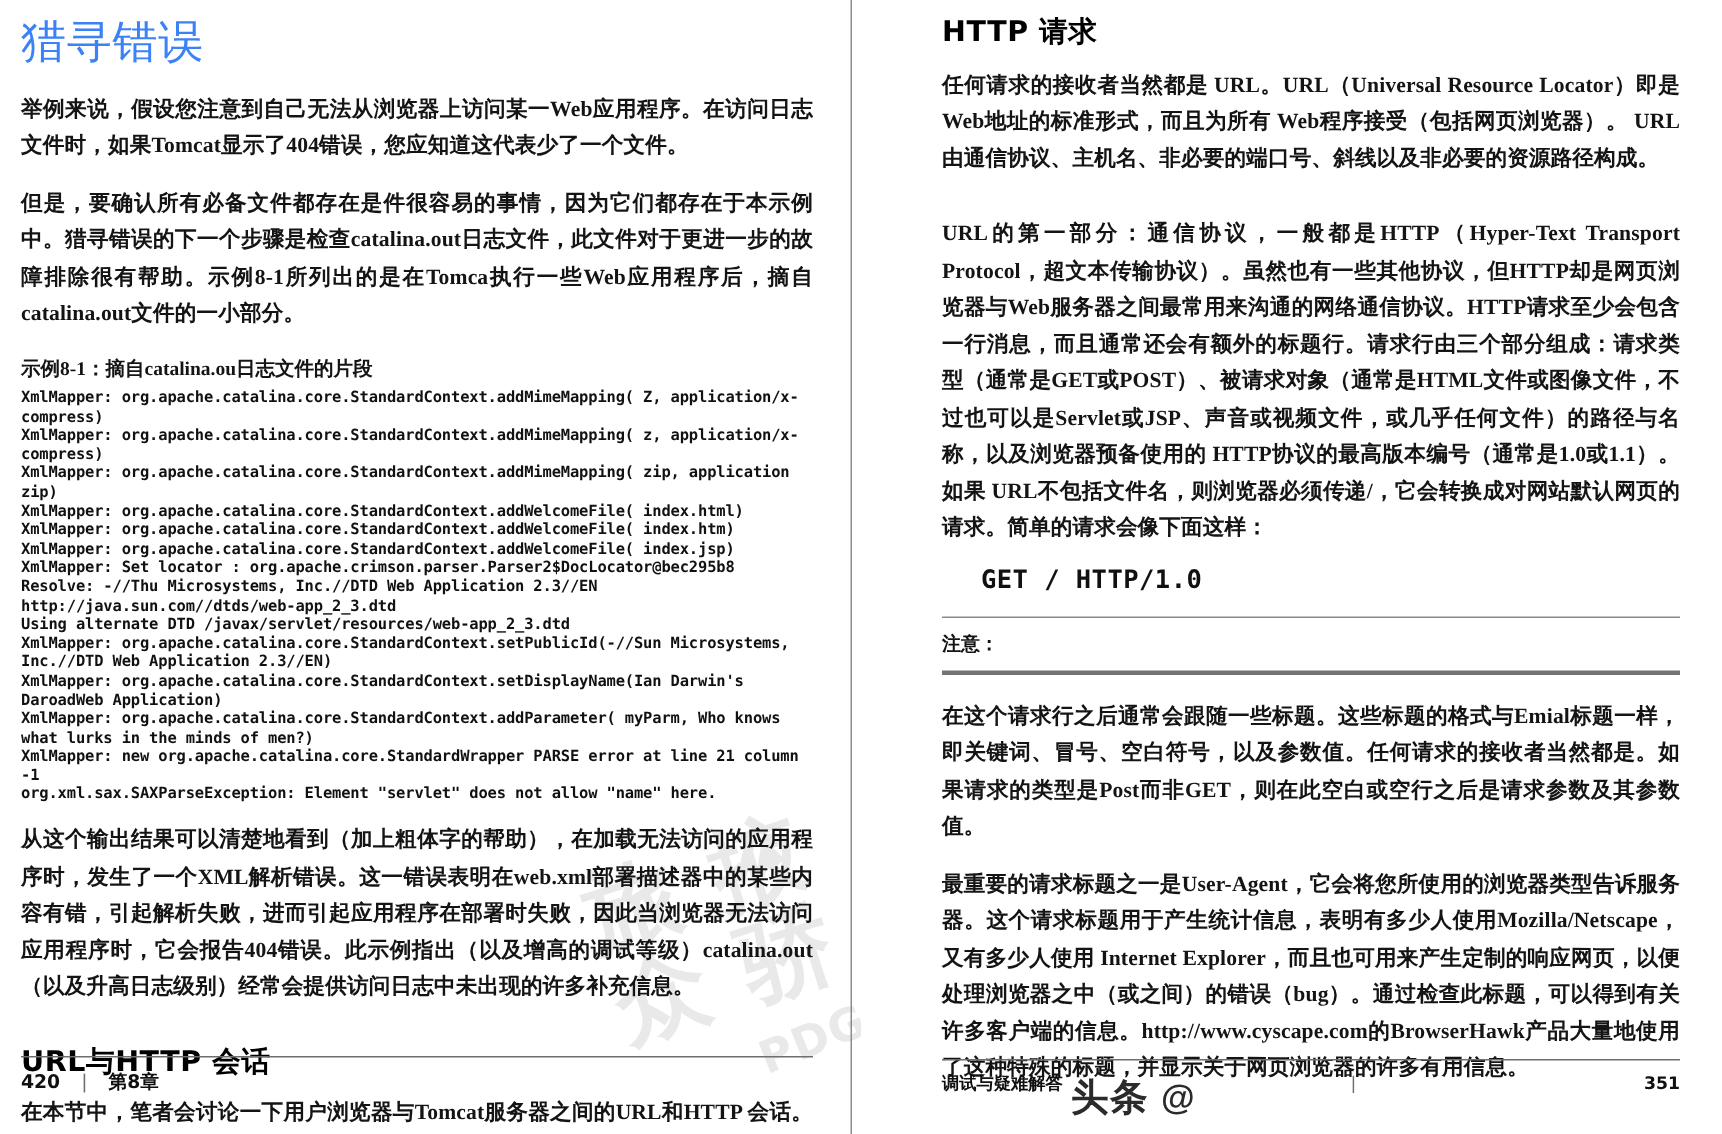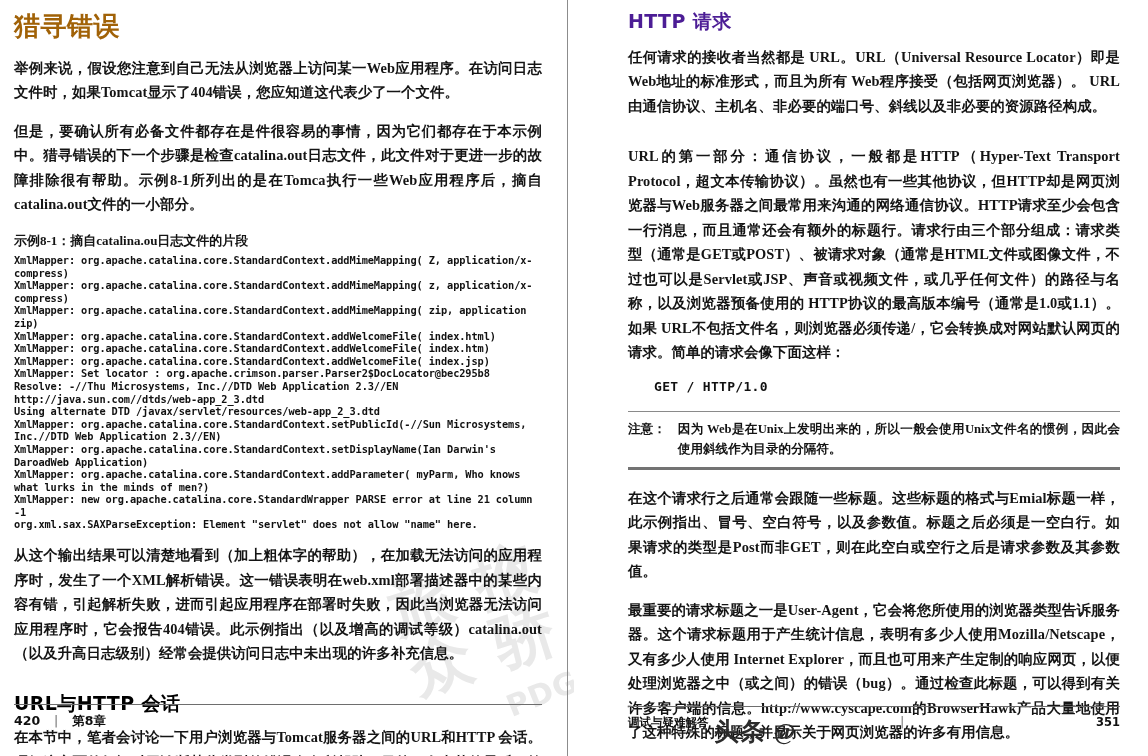--- a/index.html
+++ b/index.html
@@ -65,44 +65,44 @@
     transform: rotate(-22deg);
     letter-spacing: 1px;
   }
   .wm-line { display: block; }
 
   
   .content { position: relative; z-index: 2; }
 
   h2.sec-head {
     font-family: "DejaVu Sans", "Liberation Sans", sans-serif;
-    font-weight: 700;
-    font-size: 26px;
+    font-weight: 400;
+    font-size: 30px;
     line-height: 1.25;
     margin: 0 0 13px 0;
     letter-spacing: 0.5px;
-    color: #a16207;
+    color: #3b82f6;
   }
   h2.sec-head-mid {
     font-family: "DejaVu Sans", "Liberation Sans", sans-serif;
     font-weight: 700;
     font-size: 19px;
     line-height: 1.25;
     margin: 26px 0 10px 0;
     letter-spacing: 0.4px;
     color: #000;
   }
   h2.sec-head-r {
     font-family: "DejaVu Sans", "Liberation Sans", sans-serif;
     font-weight: 700;
     font-size: 19px;
     line-height: 1.25;
     margin: 0 0 11px 0;
     letter-spacing: 0.4px;
-    color: #4c1d95;
+    color: #000000;
   }
 
   p.body {
     font-size: 14.4px;
     line-height: 24.5px;
     margin: 0 0 14px 0;
     text-align: justify;
     text-justify: inter-ideograph;
     letter-spacing: 0.1px;
     font-weight: 600;
@@ -124,21 +124,21 @@
     white-space: pre-wrap;
     word-break: break-word;
     letter-spacing: -0.1px;
     font-weight: 600;
     color: #111;
   }
   pre.code b { font-weight: 800; }
 
   pre.code-inline {
     font-family: "DejaVu Sans Mono", "Liberation Mono", monospace;
-    font-size: 13px;
+    font-size: 17px;
     line-height: 16px;
     margin: 14px 0 16px 26px;
     letter-spacing: 0.3px;
     font-weight: 600;
     color: #111;
   }
 
   
   .note {
     margin: 0 0 16px 0;
@@ -203,21 +203,21 @@
   .footer-sep-r { margin: 0 12px; color: #6e6e6e; font-weight: 400; }
 
   
   .toutiao {
     position: absolute;
     left: 714px;
     bottom: 8px;
     z-index: 5;
     display: flex;
     align-items: center;
-    font-family: Liberation Serif, serif;
+    font-family: Liberation Sans, sans-serif;
     font-size: 25px;
     font-weight: 700;
     color: #2b2b2b;
     white-space: nowrap;
     letter-spacing: 1px;
     pointer-events: none;
   }
   .toutiao .tt-mark {
     font-size: 23px;
     margin: 0 5px 0 8px;
@@ -284,25 +284,24 @@
       <h2 class="sec-head-r">HTTP 请求</h2>
 
       <p class="body">任何请求的接收者当然都是 URL。URL（Universal Resource Locator）即是Web地址的标准形式，而且为所有 Web程序接受（包括网页浏览器）。 URL 由通信协议、主机名、非必要的端口号、斜线以及非必要的资源路径构成。</p>
       <p class="body tight">URL的第一部分：通信协议，一般都是HTTP（Hyper-Text Transport Protocol，超文本传输协议）。虽然也有一些其他协议，但HTTP却是网页浏览器与Web服务器之间最常用来沟通的网络通信协议。HTTP请求至少会包含一行消息，而且通常还会有额外的标题行。请求行由三个部分组成：请求类型（通常是GET或POST）、被请求对象（通常是HTML文件或图像文件，不过也可以是Servlet或JSP、声音或视频文件，或几乎任何文件）的路径与名称，以及浏览器预备使用的 HTTP协议的最高版本编号（通常是1.0或1.1）。如果 URL不包括文件名，则浏览器必须传递/，它会转换成对网站默认网页的请求。简单的请求会像下面这样：</p>
 
       <pre class="code-inline">GET / HTTP/1.0</pre>
 
       <div class="note">
         <div class="note-row">
           <span class="note-label">注意：</span>
-          <span class="note-text">因为 Web是在Unix上发明出来的，所以一般会使用Unix文件名的惯例，因此会使用斜线作为目录的分隔符。</span>
         </div>
       </div>
 
-      <p class="body">在这个请求行之后通常会跟随一些标题。这些标题的格式与Emial标题一样，此示例指出、冒号、空白符号，以及参数值。标题之后必须是一空白行。如果请求的类型是Post而非GET，则在此空白或空行之后是请求参数及其参数值。</p>
+      <p class="body">在这个请求行之后通常会跟随一些标题。这些标题的格式与Emial标题一样，即关键词、冒号、空白符号，以及参数值。任何请求的接收者当然都是。如果请求的类型是Post而非GET，则在此空白或空行之后是请求参数及其参数值。</p>
       <p class="body">最重要的请求标题之一是User-Agent，它会将您所使用的浏览器类型告诉服务器。这个请求标题用于产生统计信息，表明有多少人使用Mozilla/Netscape，又有多少人使用 Internet Explorer，而且也可用来产生定制的响应网页，以便处理浏览器之中（或之间）的错误（bug）。通过检查此标题，可以得到有关许多客户端的信息。http://www.cyscape.com的BrowserHawk产品大量地使用了这种特殊的标题，并显示关于网页浏览器的许多有用信息。</p>
 
     </div>
 
     <div class="footer-right">
       <div class="footer-rule"></div>
       <div class="footer-row-r">
         <span>调试与疑难解答</span>
         <span class="footer-sep-r">|</span>
         <span>351</span>

